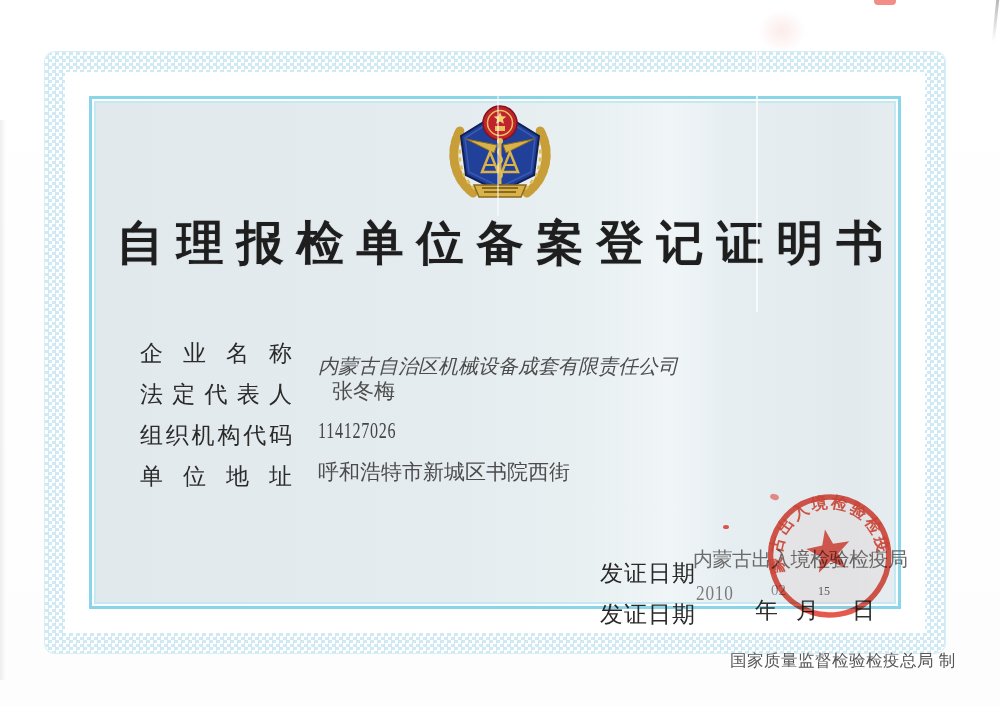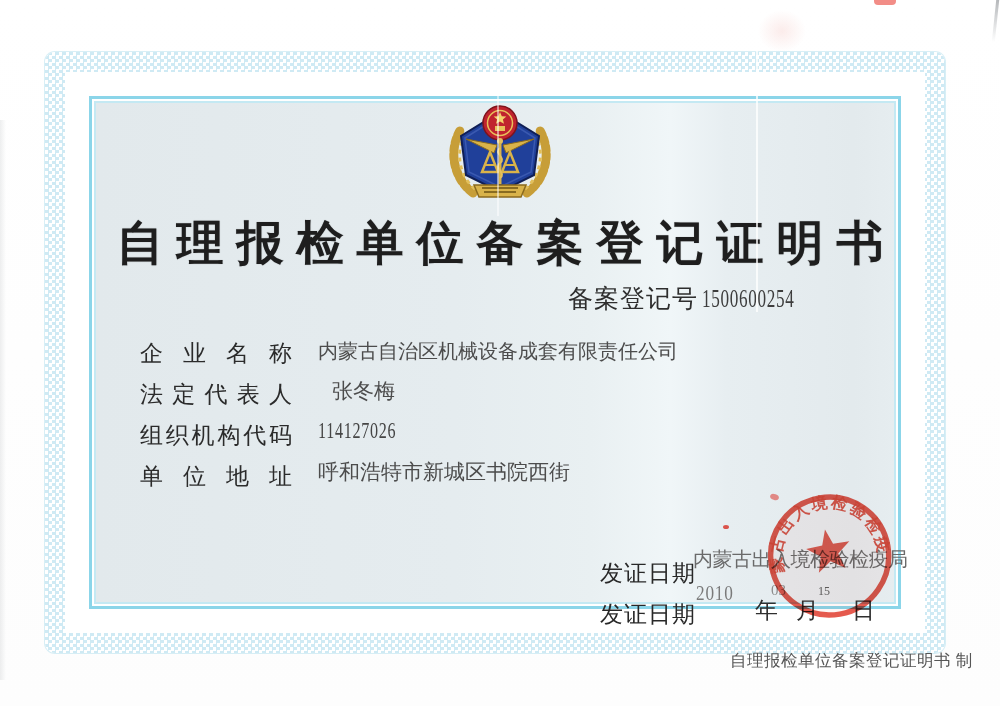--- a/index.html
+++ b/index.html
@@ -111,64 +111,61 @@
     <circle cx="60" cy="45" r="3" fill="#e3c05e"></circle>
     <path d="M60,47 L60,88" stroke="#d9b34a" stroke-width="3"></path>
     <path d="M60,52 C53,57 67,62 60,67 C53,72 67,77 60,82" fill="none" stroke="#e3c05e" stroke-width="2"></path>
 
     <path d="M34,89 L86,89 L81,101 L39,101 Z" fill="#d9b34a" stroke="#8a6a1e" stroke-width="1.5"></path>
     <path d="M42,92 h36 M44,96 h32" stroke="#6e5415" stroke-width="1.5"></path>
   </svg>
 
   <div class="title">自理报检单位备案登记证明书</div>
 
-  <div class="reg-line">
-    <span class="reg-label">备案登记号</span><span class="reg-number">1500600254</span>
-  </div>
 
   <div class="field-row" style="top:338px;">
     <span class="flabel">企 业 名 称</span>
-    <span class="fvalue v-text20" style="margin-top:0;">内蒙古自治区机械设备成套有限责任公司</span>
+    <span class="fvalue v-text20" style="margin-top:15px;font-style:italic;">内蒙古自治区机械设备成套有限责任公司</span>
   </div>
   <div class="field-row" style="top:379px;">
     <span class="flabel">法 定 代 表 人</span>
     <span class="fvalue v-text21" style="margin-top:-2px;margin-left:36px;">张冬梅</span>
   </div>
   <div class="field-row" style="top:420px;">
     <span class="flabel">组织机构代码</span>
     <span class="fvalue v-num" style="margin-top:-2px;">114127026</span>
   </div>
   <div class="field-row" style="top:461px;">
     <span class="flabel">单 位 地 址</span>
     <span class="fvalue v-text21" style="margin-top:-3px;">呼和浩特市新城区书院西街</span>
   </div>
 
   <div class="issuer-label">发证日期</div>
   <div class="issuer-value">内蒙古出入境检验检疫局</div>
   <div class="date-label">发证日期</div>
   <div class="d-year">2010</div>
   <div class="d-yunit">年</div>
-  <div class="d-month">03</div>
+  <div class="d-month">02</div>
   <div class="d-munit">月</div>
   <div class="d-day">15</div>
   <div class="d-dunit">日</div>
 
   <svg class="seal" viewBox="0 0 136 136">
     <defs>
       <path id="sealArc" d="M 22.9,82.4 A 48,48 0 1 1 113.1,82.4" fill="none"></path>
     </defs>
     <circle cx="68" cy="66" r="59" fill="none" stroke="#e0392a" stroke-width="5.5" opacity=".9"></circle>
     <circle cx="68" cy="66" r="59" fill="rgba(225,60,45,.05)"></circle>
     <polygon points="68,39 73.5,54.4 89.9,54.9 76.9,64.9 81.5,80.6 68,71.4 54.5,80.6 59.1,64.9 46.1,54.9 62.5,54.4" fill="#e0392a" opacity=".88"></polygon>
     <text font-size="16" letter-spacing="2.5" fill="#dd3928" opacity=".9" font-family="Liberation Serif, serif" font-weight="bold">
       <textPath href="#sealArc" startOffset="50%" text-anchor="middle">内蒙古出入境检验检疫局</textPath>
     </text>
   </svg>
 
-  <div class="footer-note">自理报检单位备案登记证明书 制</div>
+  <div class="footer-note">国家质量监督检验检疫总局 制</div>
 
   <div class="crease-v1"></div>
   <div class="crease-v2"></div>
   <div class="stain-top"></div>
   <div class="stain-pink"></div>
   <div class="speck-1"></div>
   <div class="speck-2"></div>
   <div class="scan-edge-right"></div>
   <div class="scan-edge-left"></div>
 

